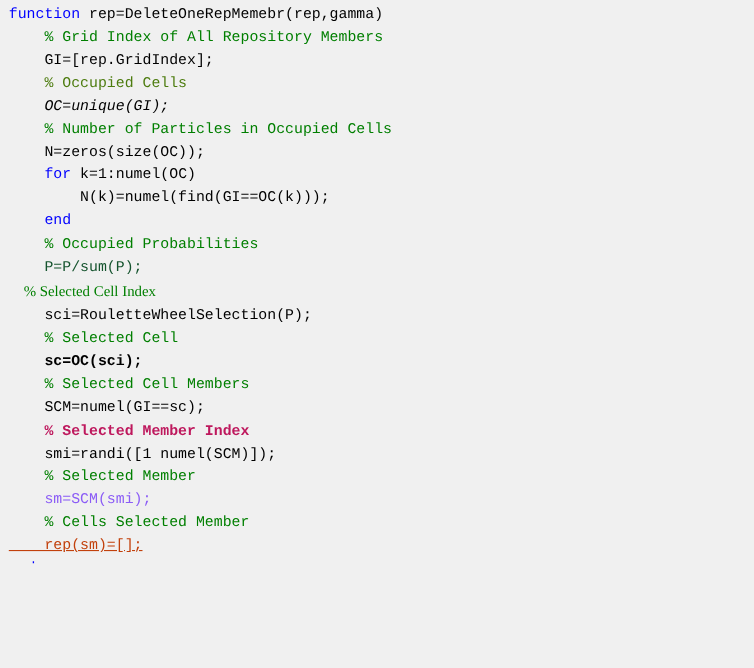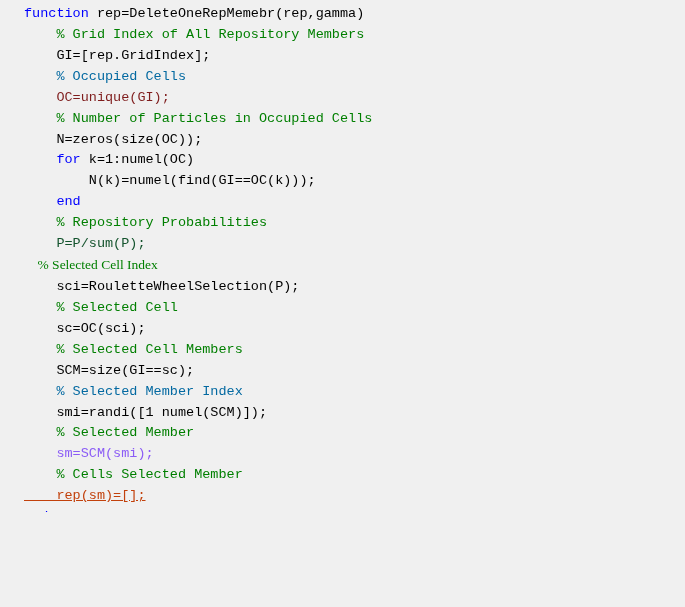--- a/index.html
+++ b/index.html
@@ -14,54 +14,54 @@
       background-color: #f0f0f0;
       font-family: 'Courier New', Courier, monospace;
       font-size: 13.5px;
       overflow: hidden;
     }
 
     .code-container {
       width: 685px;
       height: 512px;
       background-color: #f0f0f0;
-      padding: 4px 16px;
+      padding: 4px 0;
       overflow: hidden;
     }
 
     .code-line {
       display: block;
       white-space: pre;
       line-height: 1.55;
       padding: 0 8px;
       color: #000000;
     }
   </style>
 </head>
 <body>
 
 <div class="code-container">
 <div class="code-line"><span style="color: rgb(0, 0, 255);">function</span><span style="color: rgb(0, 0, 0);"> rep=DeleteOneRepMemebr(rep,gamma)</span></div>
     <div class="code-line"><span style="color: rgb(0, 127, 0);">    % Grid Index of All Repository Members</span></div>
     <div class="code-line"><span style="color: rgb(0, 0, 0);">    GI=[rep.GridIndex];</span></div>
-    <div class="code-line"><span style="color: #0369a1;">    % Occupied Cells</span></div>
-    <div class="code-line"><span style="color: #7f1d1d;">    OC=unique(GI);</span></div>
+    <div class="code-line"><span style="color: #4d7c0f;">    % Occupied Cells</span></div>
+    <div class="code-line"><span style="color: #000000; font-style: italic;">    OC=unique(GI);</span></div>
     <div class="code-line"><span style="color: rgb(0, 127, 0);">    % Number of Particles in Occupied Cells</span></div>
     <div class="code-line"><span style="color: rgb(0, 0, 0);">    N=zeros(size(OC));</span></div>
     <div class="code-line"><span style="color: rgb(0, 0, 255);">    for</span><span style="color: rgb(0, 0, 0);"> k=1:numel(OC)</span></div>
     <div class="code-line"><span style="color: rgb(0, 0, 0);">        N(k)=numel(find(GI==OC(k)));</span></div>
     <div class="code-line"><span style="color: rgb(0, 0, 255);">    end</span></div>
-    <div class="code-line"><span style="color: rgb(0, 127, 0);">    % Repository Probabilities</span></div>
+    <div class="code-line"><span style="color: rgb(0, 127, 0);">    % Occupied Probabilities</span></div>
     <div class="code-line"><span style="color: #14532d;">    P=P/sum(P);</span></div>
     <div class="code-line"><span style="color: rgb(0, 127, 0); font-family: Liberation Serif, serif;">    % Selected Cell Index</span></div>
     <div class="code-line"><span style="color: rgb(0, 0, 0);">    sci=RouletteWheelSelection(P);</span></div>
     <div class="code-line"><span style="color: rgb(0, 127, 0);">    % Selected Cell</span></div>
-    <div class="code-line"><span style="color: rgb(0, 0, 0);">    sc=OC(sci);</span></div>
+    <div class="code-line"><span style="color: rgb(0, 0, 0); font-weight: bold;">    sc=OC(sci);</span></div>
     <div class="code-line"><span style="color: rgb(0, 127, 0);">    % Selected Cell Members</span></div>
-    <div class="code-line"><span style="color: rgb(0, 0, 0);">    SCM=size(GI==sc);</span></div>
-    <div class="code-line"><span style="color: #0369a1;">    % Selected Member Index</span></div>
+    <div class="code-line"><span style="color: rgb(0, 0, 0);">    SCM=numel(GI==sc);</span></div>
+    <div class="code-line"><span style="color: #be185d; font-weight: bold;">    % Selected Member Index</span></div>
     <div class="code-line"><span style="color: rgb(0, 0, 0);">    smi=randi([1 numel(SCM)]);</span></div>
     <div class="code-line"><span style="color: rgb(0, 127, 0);">    % Selected Member</span></div>
     <div class="code-line"><span style="color: #8b5cf6;">    sm=SCM(smi);</span></div>
     <div class="code-line"><span style="color: rgb(0, 127, 0);">    % Cells Selected Member</span></div>
     <div class="code-line"><span style="color: #c2410c; text-decoration: underline;">    rep(sm)=[];</span></div>
     <div class="code-line"><span style="color: rgb(0, 0, 255);">end</span></div>
   </div>
 
 </body></html>

